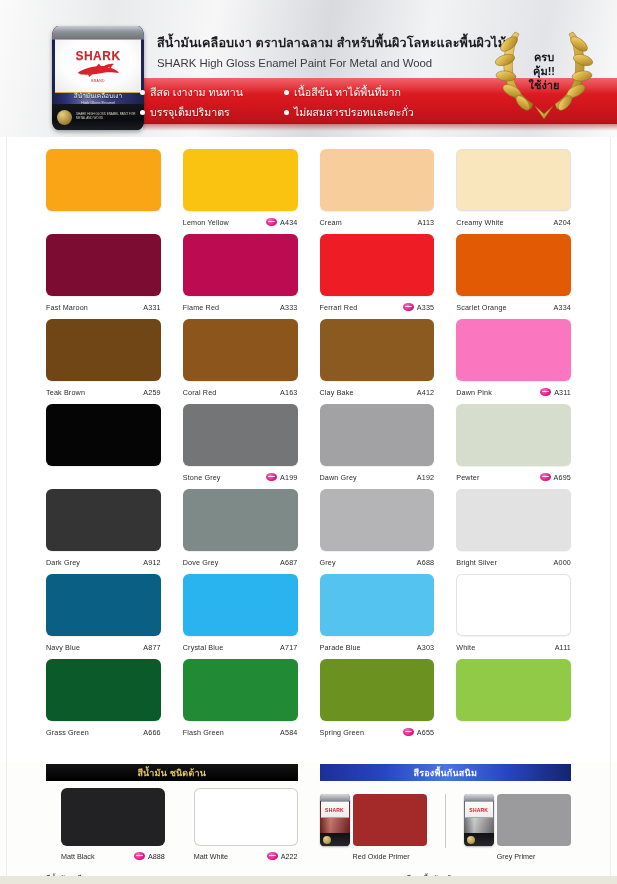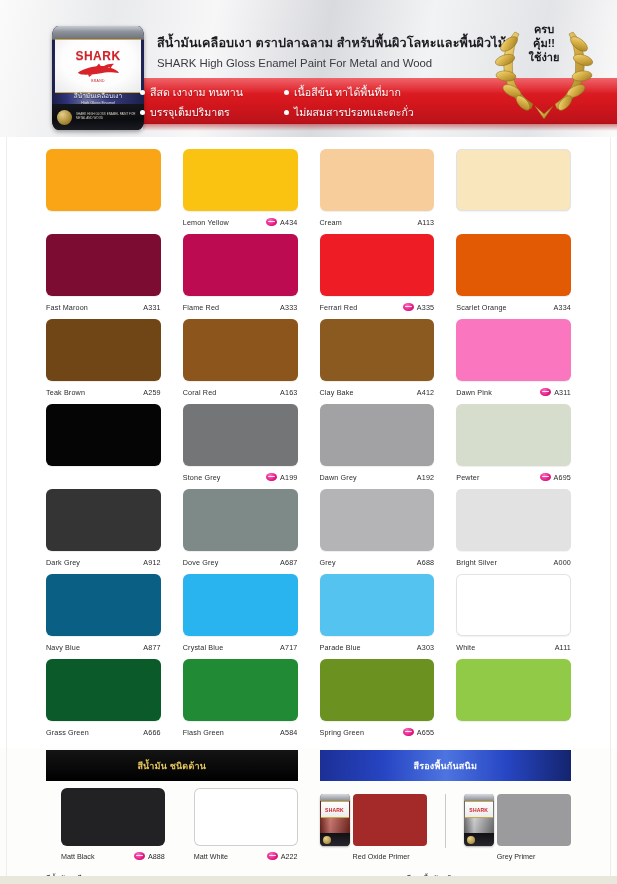--- a/index.html
+++ b/index.html
@@ -123,21 +123,21 @@
   }
   .hdr-bullet .dot{
     width:5px;height:5px;border-radius:50%;background:#ffffff;flex:0 0 5px;
   }
 
   
   .laurel{
     position:absolute;right:14px;top:18px;width:118px;height:104px;
   }
   .laurel-text{
-    position:absolute;left:0;right:0;top:4px;
+    position:absolute;left:0;right:0;top:32px;
     text-align:center;color:#17171a;font-size:11px;font-weight:bold;
     line-height:1.28;
   }
 
   
   .grid-area{
     flex:1 1 auto;
     padding:12px 46px 0 46px;
     background:#ffffff;
   }
@@ -177,21 +177,21 @@
     background:rgba(255,255,255,.85);border-radius:1px;
   }
 
   
   .bottom{
     flex:0 0 auto;
     padding:2px 46px 0 46px;
     display:grid;grid-template-columns:1fr 1fr;column-gap:22px;
   }
   .bar{
-    height:31px;display:flex;align-items:center;justify-content:center;
+    height:17px;display:flex;align-items:center;justify-content:center;
     font-size:9px;font-weight:bold;letter-spacing:.2px;
   }
   .bar-matt{
     background:linear-gradient(180deg,#141414,#000000);
     color:#e8c95f;
   }
   .bar-primer{
     background:linear-gradient(90deg,#1c2f96 0%,#2746c4 26%,#4d74e0 50%,#2746c4 74%,#14246e 100%);
     color:#ffffff;
   }
@@ -380,20 +380,26 @@
           <div class="swatch-chip" style="background: rgb(247, 205, 155);"></div>
           <div class="swatch-meta">
             <span class="swatch-name">Cream</span>
             <span class="swatch-code">
               <span>A113</span>
             </span>
           </div>
         </div>
         <div class="swatch">
           <div class="swatch-chip bordered" style="background: rgb(250, 230, 189);"></div>
+          <div class="swatch-meta">
+            <span class="swatch-name">Creamy White</span>
+            <span class="swatch-code">
+              <span>A204</span>
+            </span>
+          </div>
         </div>
         <div class="swatch">
           <div class="swatch-chip" style="background: rgb(125, 12, 50);"></div>
           <div class="swatch-meta">
             <span class="swatch-name">Fast Maroon</span>
             <span class="swatch-code">
               <span>A331</span>
             </span>
           </div>
         </div>

